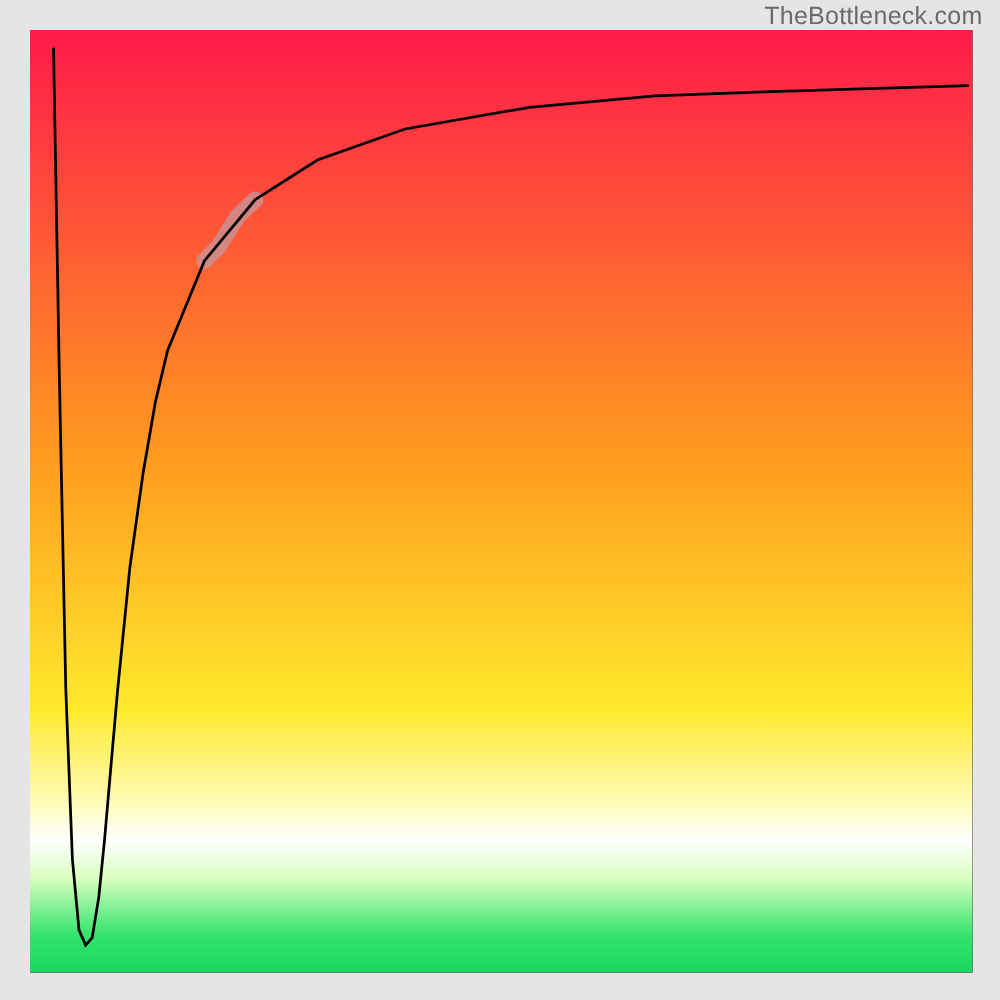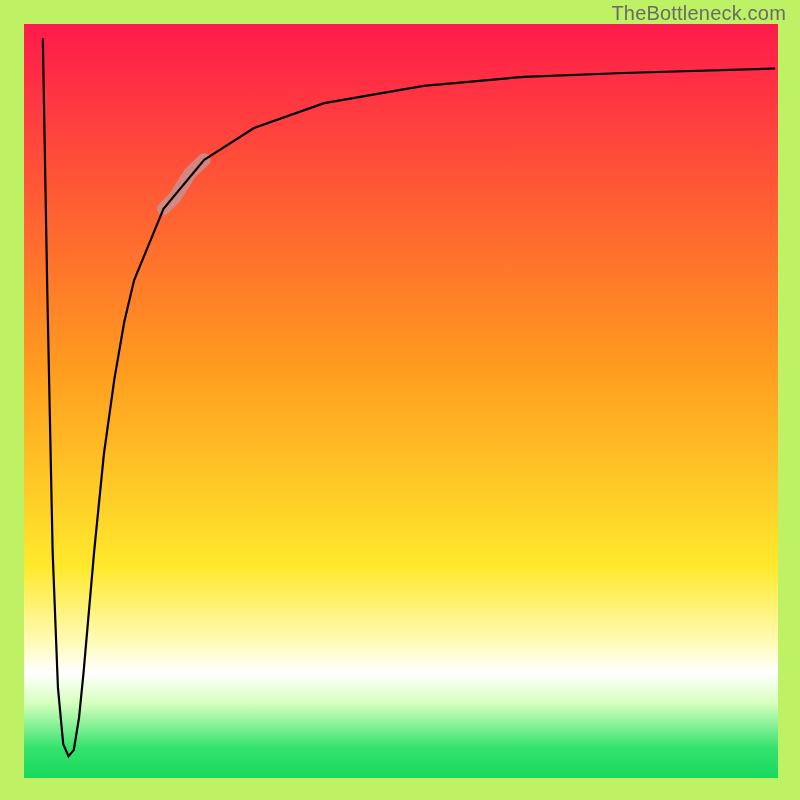--- a/index.html
+++ b/index.html
@@ -8,21 +8,21 @@
     width: 800px;
     height: 800px;
     background: #000;
     font-family: Arial, Helvetica, sans-serif;
     overflow: hidden;
   }
   .outer {
     position: relative;
     width: 800px;
     height: 800px;
-    background: #bef264;
+    background: #e5e5e5;
   }
   .attrib {
     position: absolute;
     top: 2px;
     right: 14px;
     color: #6a6a6a;
     font-size: 20px;
     font-weight: 400;
     letter-spacing: 0.2px;
   }

